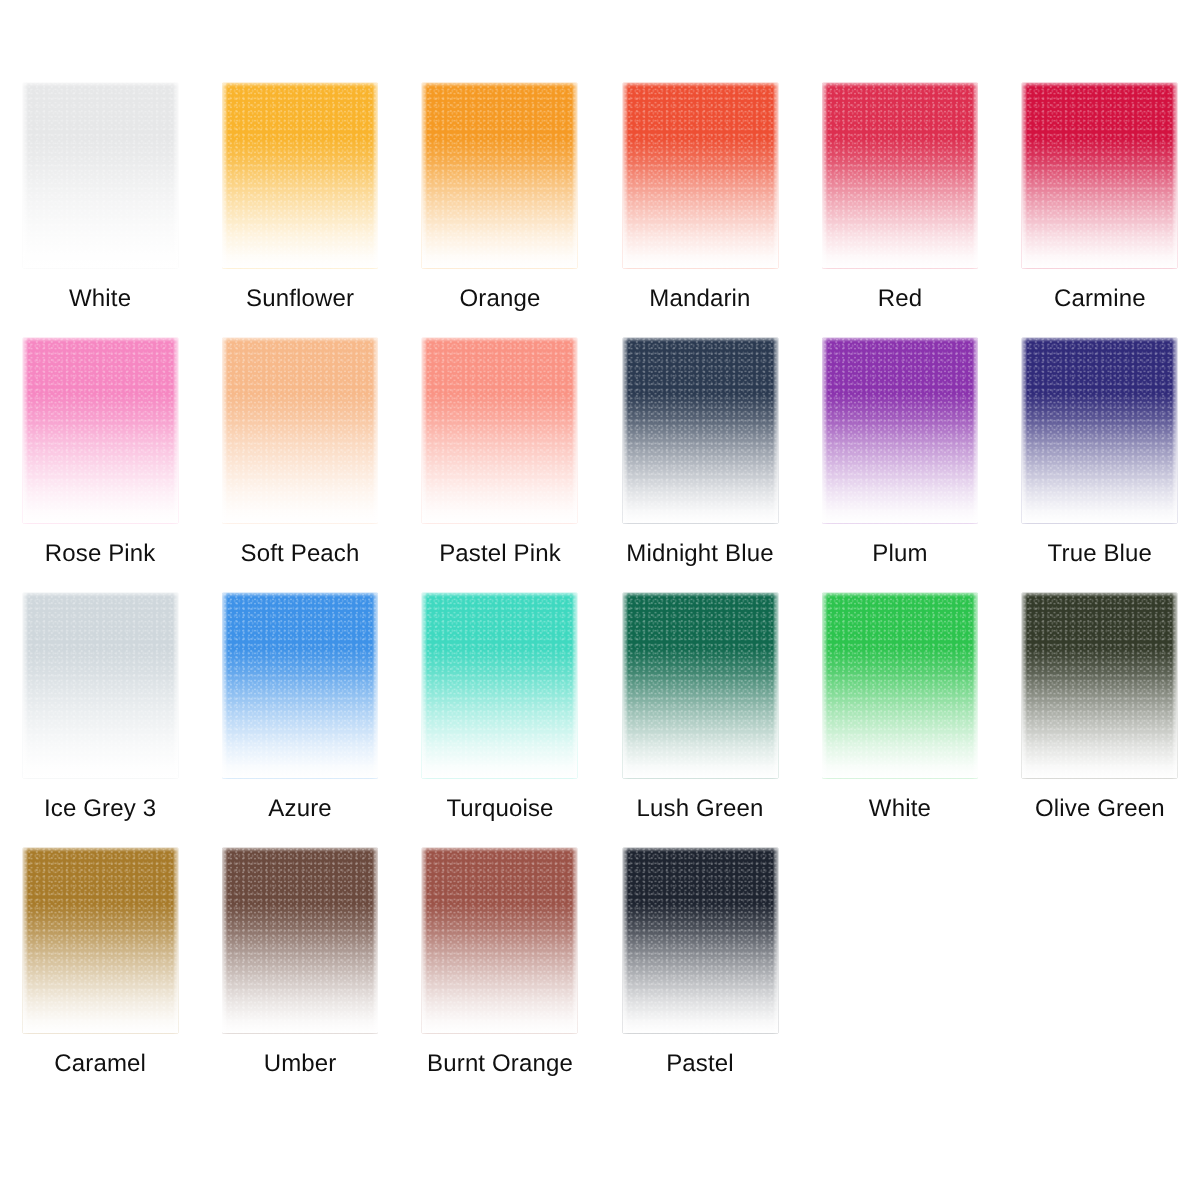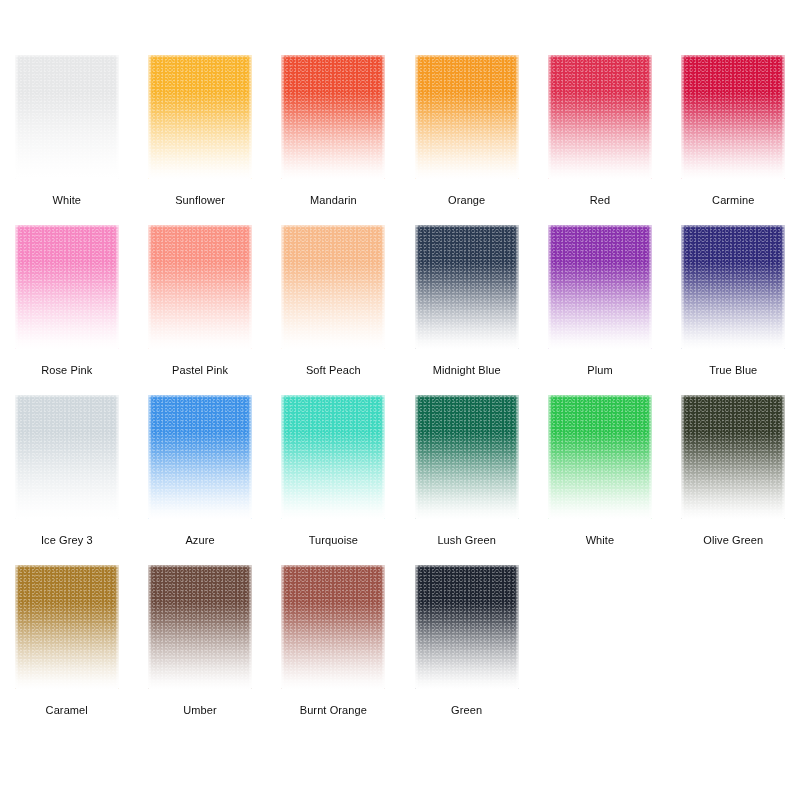--- a/index.html
+++ b/index.html
@@ -95,21 +95,21 @@
   .swatch-edges {
     position: absolute;
     inset: -1px;
     background:
       linear-gradient(to right,  rgba(255,255,255,.95), rgba(255,255,255,0) 5px),
       linear-gradient(to left,   rgba(255,255,255,.95), rgba(255,255,255,0) 5px),
       linear-gradient(to bottom, rgba(255,255,255,.75), rgba(255,255,255,0) 4px);
   }
   .swatch-label {
     margin-top: 11px;
-    font-size: 11px;
+    font-size: 16px;
     line-height: 20px;
     color: #101010;
     text-align: center;
     white-space: nowrap;
     letter-spacing: .1px;
   }
 </style>
 </head>
 <body>
 
@@ -130,40 +130,40 @@
           <div class="swatch-fill" style="background: rgb(249, 180, 45);"></div>
           <div class="swatch-strokes"></div>
           <div class="swatch-grain"></div>
           <div class="swatch-fade"></div>
           <div class="swatch-edges"></div>
         </div>
         <div class="swatch-label">Sunflower</div>
       </div>
       <div class="swatch-cell">
         <div class="swatch-box">
+          <div class="swatch-fill" style="background: rgb(245, 154, 36);"></div>
+          <div class="swatch-strokes"></div>
+          <div class="swatch-grain"></div>
+          <div class="swatch-fade"></div>
+          <div class="swatch-edges"></div>
+        </div>
+        <div class="swatch-label">Orange</div>
+      </div>
+      <div class="swatch-cell">
+        <div class="swatch-box">
           <div class="swatch-fill" style="background: rgb(238, 79, 51);"></div>
           <div class="swatch-strokes"></div>
           <div class="swatch-grain"></div>
           <div class="swatch-fade"></div>
           <div class="swatch-edges"></div>
         </div>
         <div class="swatch-label">Mandarin</div>
       </div>
       <div class="swatch-cell">
         <div class="swatch-box">
-          <div class="swatch-fill" style="background: rgb(245, 154, 36);"></div>
-          <div class="swatch-strokes"></div>
-          <div class="swatch-grain"></div>
-          <div class="swatch-fade"></div>
-          <div class="swatch-edges"></div>
-        </div>
-        <div class="swatch-label">Orange</div>
-      </div>
-      <div class="swatch-cell">
-        <div class="swatch-box">
           <div class="swatch-fill" style="background: rgb(221, 47, 80);"></div>
           <div class="swatch-strokes"></div>
           <div class="swatch-grain"></div>
           <div class="swatch-fade"></div>
           <div class="swatch-edges"></div>
         </div>
         <div class="swatch-label">Red</div>
       </div>
       <div class="swatch-cell">
         <div class="swatch-box">
@@ -180,40 +180,40 @@
           <div class="swatch-fill" style="background: rgb(246, 135, 194);"></div>
           <div class="swatch-strokes"></div>
           <div class="swatch-grain"></div>
           <div class="swatch-fade"></div>
           <div class="swatch-edges"></div>
         </div>
         <div class="swatch-label">Rose Pink</div>
       </div>
       <div class="swatch-cell">
         <div class="swatch-box">
+          <div class="swatch-fill" style="background: rgb(247, 185, 138);"></div>
+          <div class="swatch-strokes"></div>
+          <div class="swatch-grain"></div>
+          <div class="swatch-fade"></div>
+          <div class="swatch-edges"></div>
+        </div>
+        <div class="swatch-label">Soft Peach</div>
+      </div>
+      <div class="swatch-cell">
+        <div class="swatch-box">
           <div class="swatch-fill" style="background: rgb(250, 147, 132);"></div>
           <div class="swatch-strokes"></div>
           <div class="swatch-grain"></div>
           <div class="swatch-fade"></div>
           <div class="swatch-edges"></div>
         </div>
         <div class="swatch-label">Pastel Pink</div>
       </div>
       <div class="swatch-cell">
         <div class="swatch-box">
-          <div class="swatch-fill" style="background: rgb(247, 185, 138);"></div>
-          <div class="swatch-strokes"></div>
-          <div class="swatch-grain"></div>
-          <div class="swatch-fade"></div>
-          <div class="swatch-edges"></div>
-        </div>
-        <div class="swatch-label">Soft Peach</div>
-      </div>
-      <div class="swatch-cell">
-        <div class="swatch-box">
           <div class="swatch-fill" style="background: rgb(43, 58, 81);"></div>
           <div class="swatch-strokes"></div>
           <div class="swatch-grain"></div>
           <div class="swatch-fade"></div>
           <div class="swatch-edges"></div>
         </div>
         <div class="swatch-label">Midnight Blue</div>
       </div>
       <div class="swatch-cell">
         <div class="swatch-box">
@@ -326,16 +326,16 @@
         <div class="swatch-label">Burnt Orange</div>
       </div>
       <div class="swatch-cell">
         <div class="swatch-box">
           <div class="swatch-fill" style="background: rgb(30, 36, 48);"></div>
           <div class="swatch-strokes"></div>
           <div class="swatch-grain"></div>
           <div class="swatch-fade"></div>
           <div class="swatch-edges"></div>
         </div>
-        <div class="swatch-label">Green</div>
+        <div class="swatch-label">Pastel</div>
       </div>
     </div>
 </div>
 
 </body></html>

